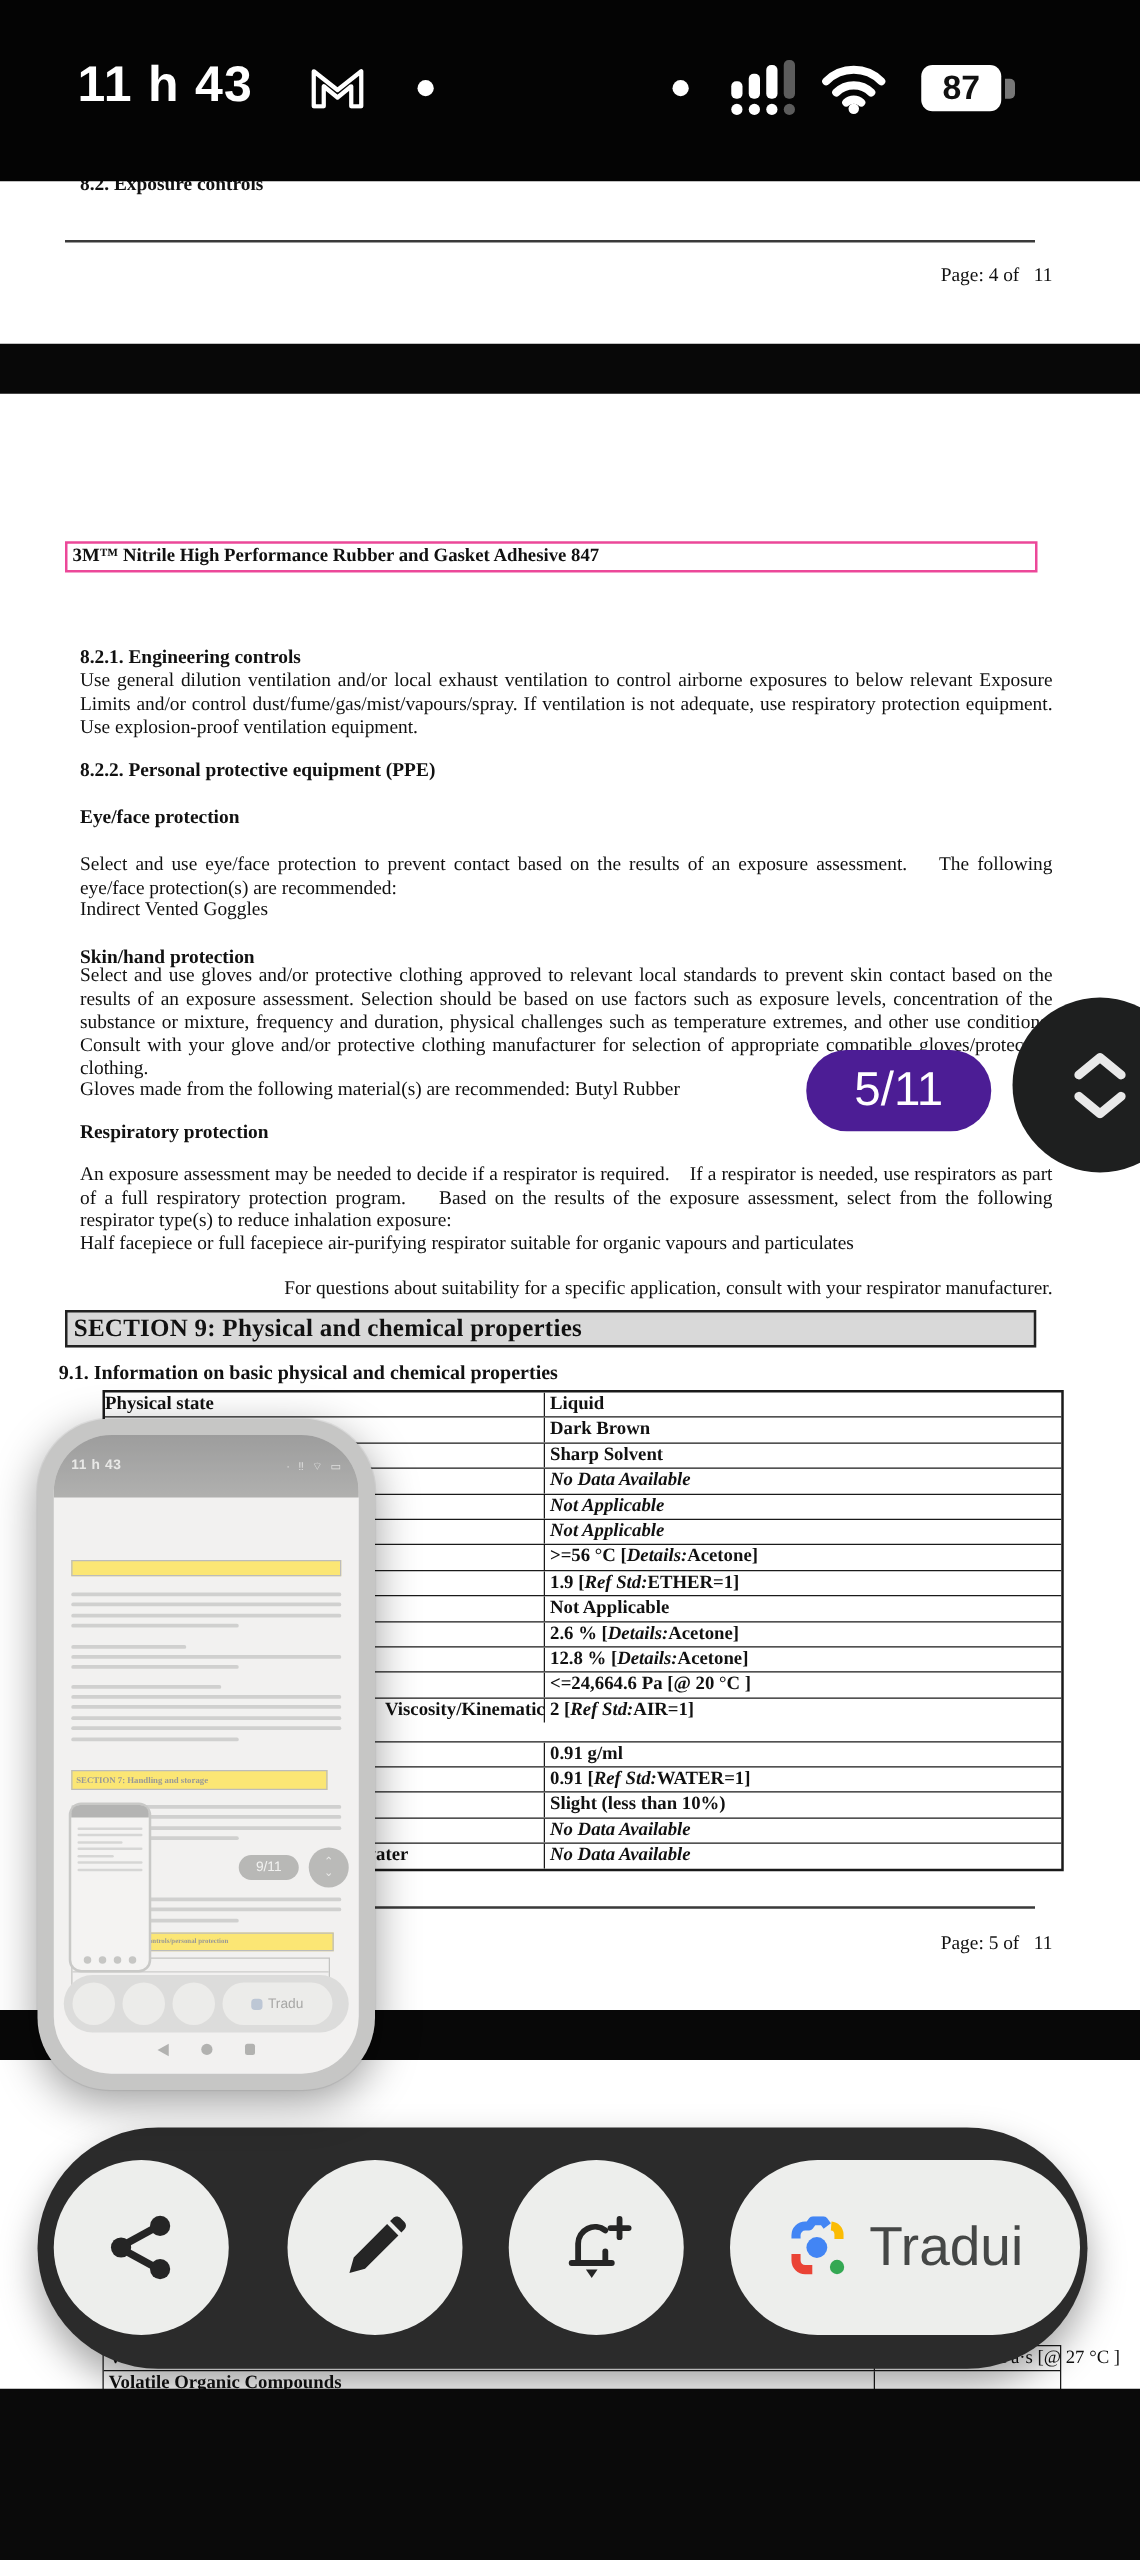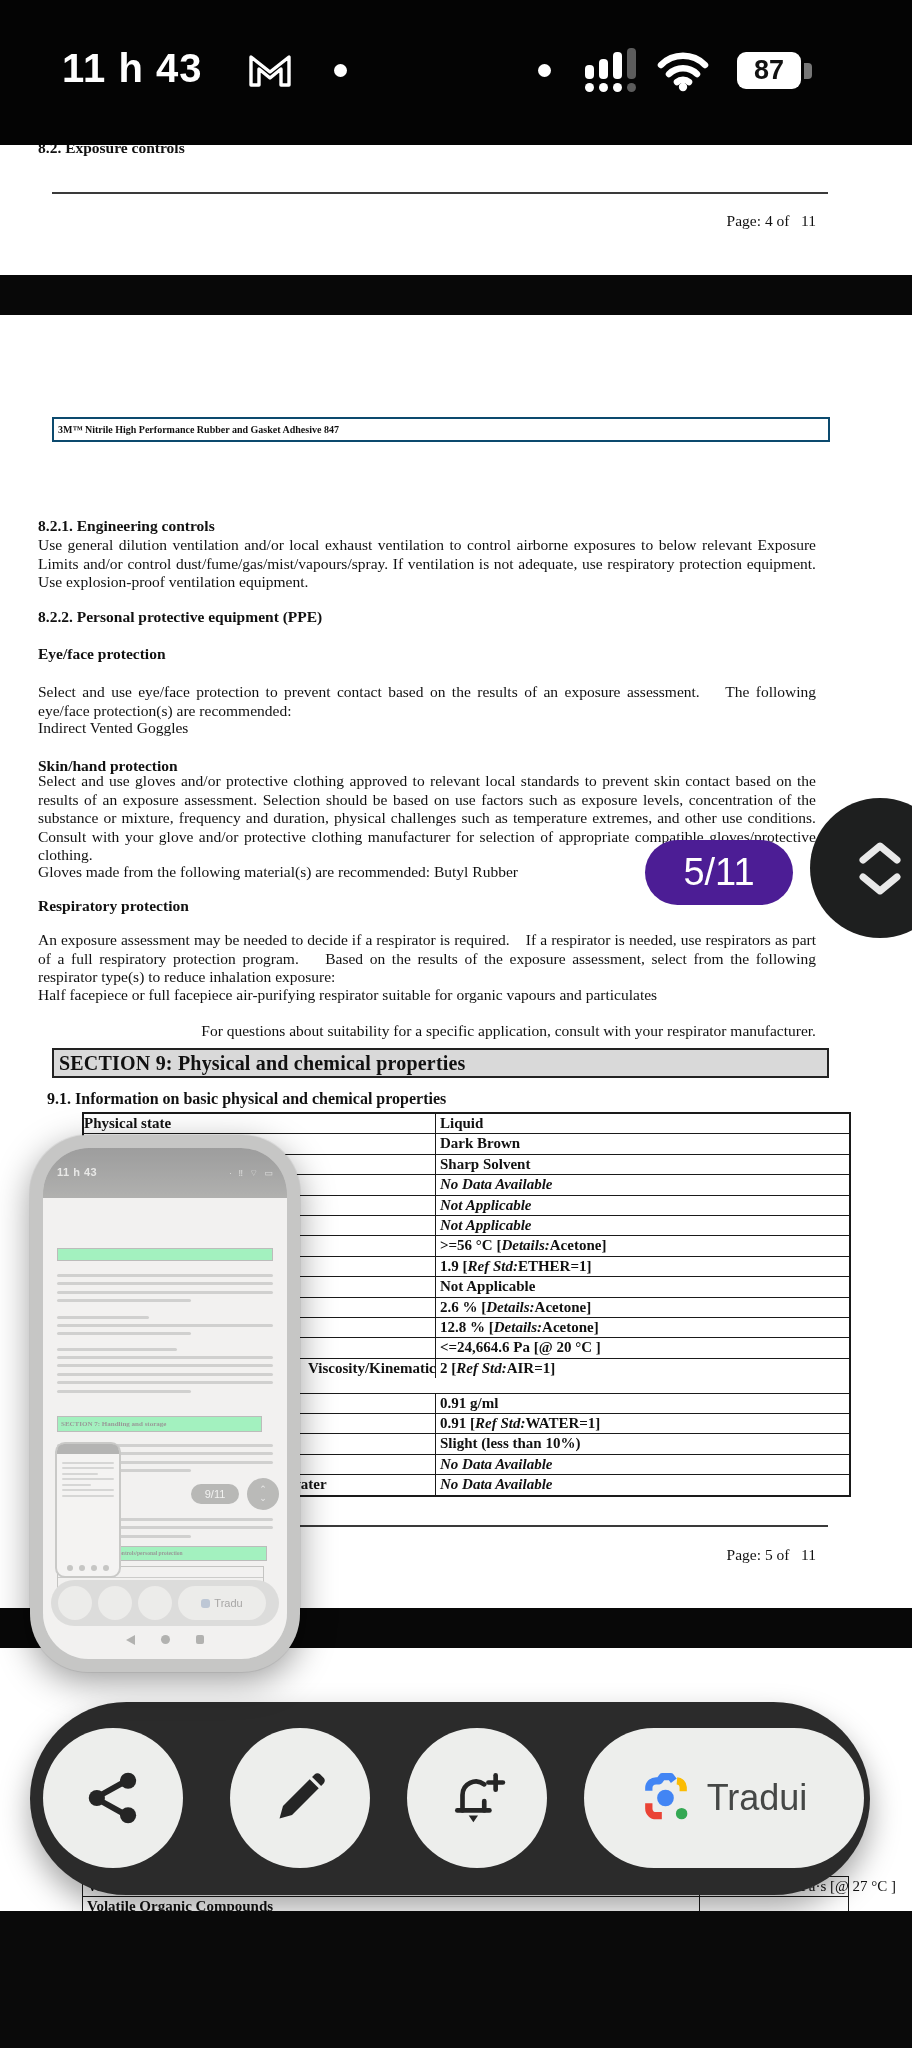--- a/index.html
+++ b/index.html
@@ -18,28 +18,28 @@
   .sig{display:flex;flex-direction:column;align-items:center;justify-content:flex-end;gap:4px;}
   .sig .sbar{width:9px;border-radius:4px;background:#fff;}
   .sig .sdot{width:9px;height:9px;border-radius:50%;background:#fff;}
   .sig.gray .sbar,.sig.gray .sdot{background:#5c5c5c;}
   .sb-wifi{left:657px;top:50px;}
   .sb-batt{left:737px;top:52px;width:64px;height:37px;background:#fff;border-radius:9px;
            display:flex;align-items:center;justify-content:center;color:#111;font-size:27px;font-weight:700;}
   .sb-batt-tip{left:804px;top:63px;width:8px;height:16px;border-radius:0 4px 4px 0;background:#777;}
 
   
-  .doc-text{left:38px;width:778px;font-size:15.5px;line-height:18.6px;}
+  .doc-text{left:64px;width:778px;font-size:15.5px;line-height:18.6px;}
   .p{text-align:justify;white-space:pre-wrap;}
   .b{font-weight:bold;}
   .rule{height:2px;background:#3a3a3a;}
   .pgfoot{text-align:right;white-space:pre;font-size:15.5px;}
   .band{left:0;width:912px;height:40px;background:#080808;z-index:5;}
-  .title-box{left:52px;top:417px;width:770px;height:21px;border:2px solid #0c4a6e;
-             font-weight:bold;font-size:10px;line-height:21px;padding-left:4px;}
+  .title-box{left:52px;top:433px;width:770px;height:21px;border:2px solid #ec4899;
+             font-weight:bold;font-size:15px;line-height:21px;padding-left:4px;}
   .sec9{left:52px;top:1048px;width:768px;height:26px;border:2px solid #222;background:#d9d9d9;
         font-weight:bold;font-size:20px;line-height:26px;padding-left:5px;letter-spacing:.2px;}
 
   
   .ptable{left:82px;top:1112px;width:765px;border:2px solid #1a1a1a;border-bottom-width:2px;background:#fff;}
   .t-row{display:flex;height:19.4px;border-bottom:1px solid #1a1a1a;overflow:hidden;}
   .t-row:last-child{border-bottom:none;}
   .t-row.tall{height:34px;align-items:flex-start;}
   .t-cell{font-size:15px;line-height:19px;white-space:nowrap;font-weight:bold;}
   .t-label{width:351px;font-weight:bold;padding-left:0;box-sizing:border-box;flex:none;}
@@ -66,21 +66,21 @@
   .thumb{left:30px;top:1135px;width:270px;height:537px;border-radius:58px;background:#c6c6c5;
          z-index:65;box-shadow:0 10px 35px rgba(0,0,0,.38), 0 0 0 1px rgba(0,0,0,.06);}
   .thumb-screen{left:13px;top:13px;width:244px;height:511px;border-radius:46px;background:#f0efee;overflow:hidden;}
   .mini-status{left:0;top:0;width:244px;height:50px;background:linear-gradient(#7e7e7e,#989896);
                color:#e3e3e1;font-family:"Liberation Sans",sans-serif;font-size:11px;}
   .mini-time{left:14px;top:18px;font-weight:700;letter-spacing:.5px;}
   .mini-sbicons{right:12px;top:19px;font-size:9px;color:#d7d7d5;letter-spacing:2px;}
   .bar{height:3px;border-radius:2px;background:#c3c3c1;margin:5.5px 0;}
   .bars{left:14px;width:216px;}
   .bars .bar:last-child{width:62%;}
-  .mini-box{border:1px solid #a8a8a6;background:#86efac;color:#787876;
+  .mini-box{border:1px solid #a8a8a6;background:#fde047;color:#787876;
             font-family:"Liberation Serif",serif;overflow:hidden;white-space:nowrap;}
   .mini-pill{left:148px;top:336px;width:48px;height:20px;border-radius:10px;background:#a2a2a0;
              color:#f1f1ef;font-family:"Liberation Sans",sans-serif;font-size:11px;
              display:flex;align-items:center;justify-content:center;}
   .mini-fab{left:204px;top:330px;width:32px;height:32px;border-radius:50%;background:#a5a5a3;
             color:#e6e6e4;font-size:9px;line-height:9px;display:flex;flex-direction:column;
             align-items:center;justify-content:center;font-family:"Liberation Sans",sans-serif;}
   .mini-table{left:14px;top:418px;width:205px;border:1px solid #b2b2b0;}
   .mini-table div{height:10px;border-bottom:1px solid #bdbdbb;}
   .mini-table div:last-child{border-bottom:none;}
@@ -106,21 +106,21 @@
   .thumb-wash{left:0;top:0;width:244px;height:511px;background:rgba(248,248,246,.26);z-index:6;}
 
   
   .toolbar{left:30px;top:1702px;width:840px;height:193px;border-radius:97px;background:#2b2b2b;z-index:60;
            box-shadow:0 14px 30px rgba(0,0,0,.35);}
   .tb-btn{top:26px;width:140px;height:140px;border-radius:50%;background:#edeeec;
           display:flex;align-items:center;justify-content:center;cursor:pointer;}
   .tb-share{left:13px;} .tb-edit{left:200px;} .tb-notify{left:377px;}
   .tb-lens{left:554px;top:26px;width:280px;height:140px;border-radius:70px;background:#edeeec;
            display:flex;align-items:center;justify-content:center;gap:16px;cursor:pointer;overflow:hidden;}
-  .tb-lens-label{font-family:"Liberation Sans",sans-serif;font-size:36px;color:#454746;font-weight:500;white-space:nowrap;}
+  .tb-lens-label{font-family:"Liberation Sans",sans-serif;font-size:44px;color:#454746;font-weight:500;white-space:nowrap;}
 
   
   .navbar{left:0;top:1911px;width:912px;height:137px;background:#0a0a0a;z-index:70;}
 </style>
 </head>
 <body>
 
 <div class="screen">
 
   <div>

